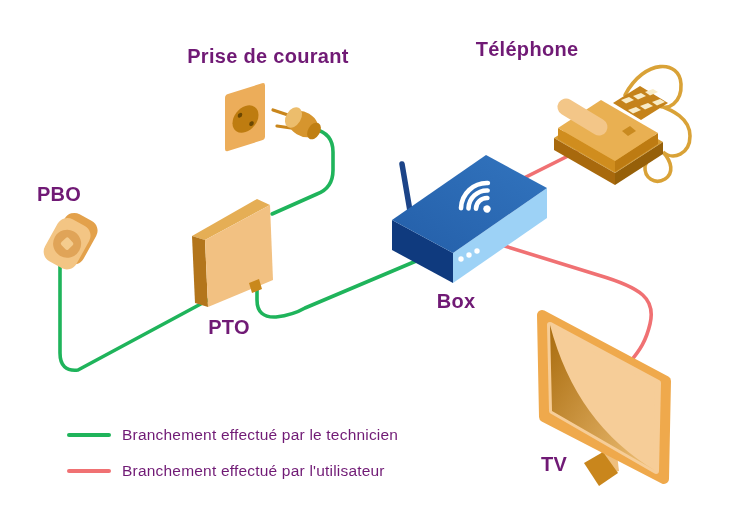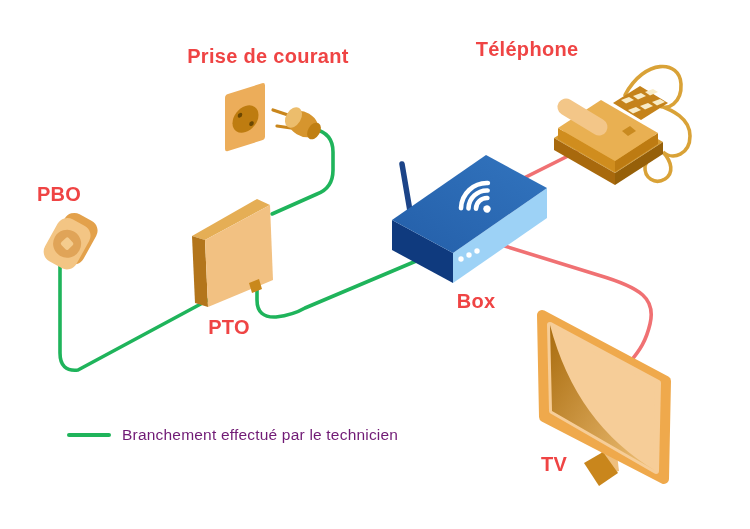--- a/index.html
+++ b/index.html
@@ -3,21 +3,21 @@
 <meta charset="utf-8">
 <style>
   html,body{margin:0;padding:0;background:#fff;}
   .stage{
     position:relative;width:750px;height:529px;background:#ffffff;
     overflow:hidden;font-family:"Liberation Sans","DejaVu Sans",sans-serif;
   }
   .stage svg{position:absolute;left:0;top:0;}
   .node-label{
     position:absolute;transform:translate(-50%,-50%);
-    color:#ef4444;font-weight:700;font-size:20px;letter-spacing:.3px;
+    color:#701a75;font-weight:700;font-size:20px;letter-spacing:.3px;
     white-space:nowrap;
   }
   .legend-row{
     position:absolute;display:flex;align-items:center;height:16px;
   }
   .legend-swatch{width:44px;height:3.6px;border-radius:2px;margin-right:11px;}
   .legend-swatch.tech{background:#1fb45b;}
   .legend-swatch.user{background:#f07173;}
   .legend-text{
     color:#701a75;font-size:15.5px;font-weight:400;letter-spacing:.2px;white-space:nowrap;
@@ -125,21 +125,25 @@
       </g>
       <line x1="566" y1="107" x2="599" y2="127" stroke="#f3c688" stroke-width="17" stroke-linecap="round"></line>
       <path d="M622,131 L630,126 L636,131 L628,136 Z" fill="#c98a20"></path>
     </g>
   </svg>
 
   <div class="node-label" style="left:268px;top:56px;">Prise de courant</div>
   <div class="node-label" style="left:527px;top:49px;">Téléphone</div>
   <div class="node-label" style="left:59px;top:186px;margin-top:8px;">PBO</div>
   <div class="node-label" style="left:229px;top:327px;">PTO</div>
-  <div class="node-label" style="left:456px;top:301px;margin-left:20px;">Box</div>
+  <div class="node-label" style="left:456px;top:301px;">Box</div>
   <div class="node-label" style="left:554px;top:464px;">TV</div>
 
   <div class="legend-row" style="left:67px;top:427px;">
     <div class="legend-swatch tech"></div>
     <div class="legend-text">Branchement effectué par le technicien</div>
   </div>
+  <div class="legend-row" style="left:67px;top:463px;">
+    <div class="legend-swatch user"></div>
+    <div class="legend-text">Branchement effectué par l'utilisateur</div>
+  </div>
 
 </div>
 
 </body></html>

